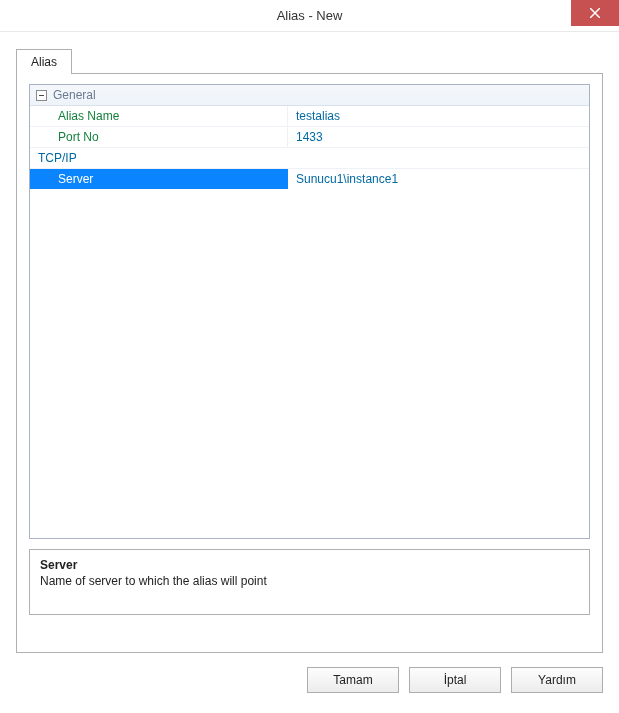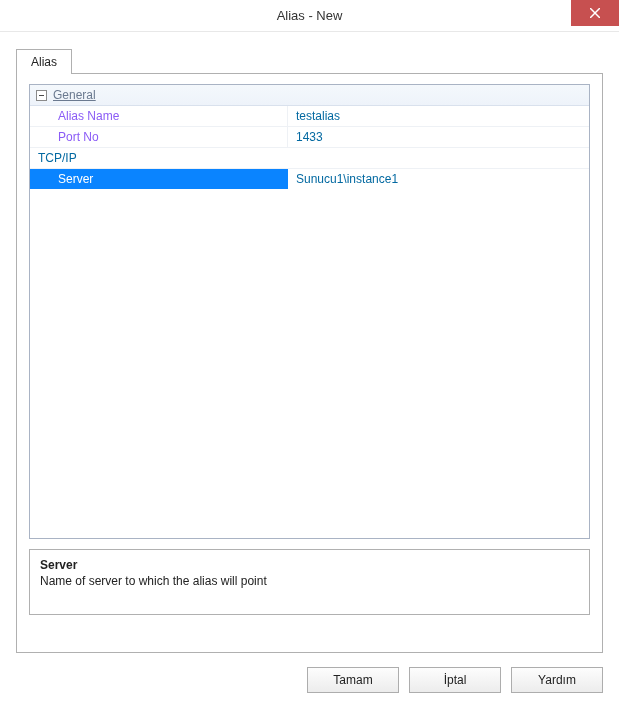--- a/index.html
+++ b/index.html
@@ -84,21 +84,20 @@
     }
     .pg-group-header {
       display: flex;
       align-items: center;
       padding: 3px 6px;
       background: linear-gradient(#f4f8fc, #eef3fa);
       border-bottom: 1px solid #d9e1ed;
       color: #6b7a90;
       font-size: 12px;
       gap: 6px;
-      text-decoration: underline;
     }
     .pg-toggle {
       width: 11px;
       height: 11px;
       border: 1px solid #8a8a8a;
       display: flex;
       align-items: center;
       justify-content: center;
       background: #ffffff;
       cursor: pointer;
@@ -116,21 +115,21 @@
       line-height: 18px;
     }
     .pg-row:last-child {
       border-bottom: none;
     }
     .pg-name {
       width: 258px;
       flex-shrink: 0;
       padding: 1px 6px 1px 28px;
       border-right: 1px solid #eef1f5;
-      color: #8b5cf6;
+      color: #15803d;
     }
     .pg-value {
       flex: 1;
       padding: 1px 8px;
       color: #0369a1;
     }
     .pg-row.selected .pg-name {
       background: #0a84ff;
       color: #ffffff;
       border-right-color: #0a84ff;

